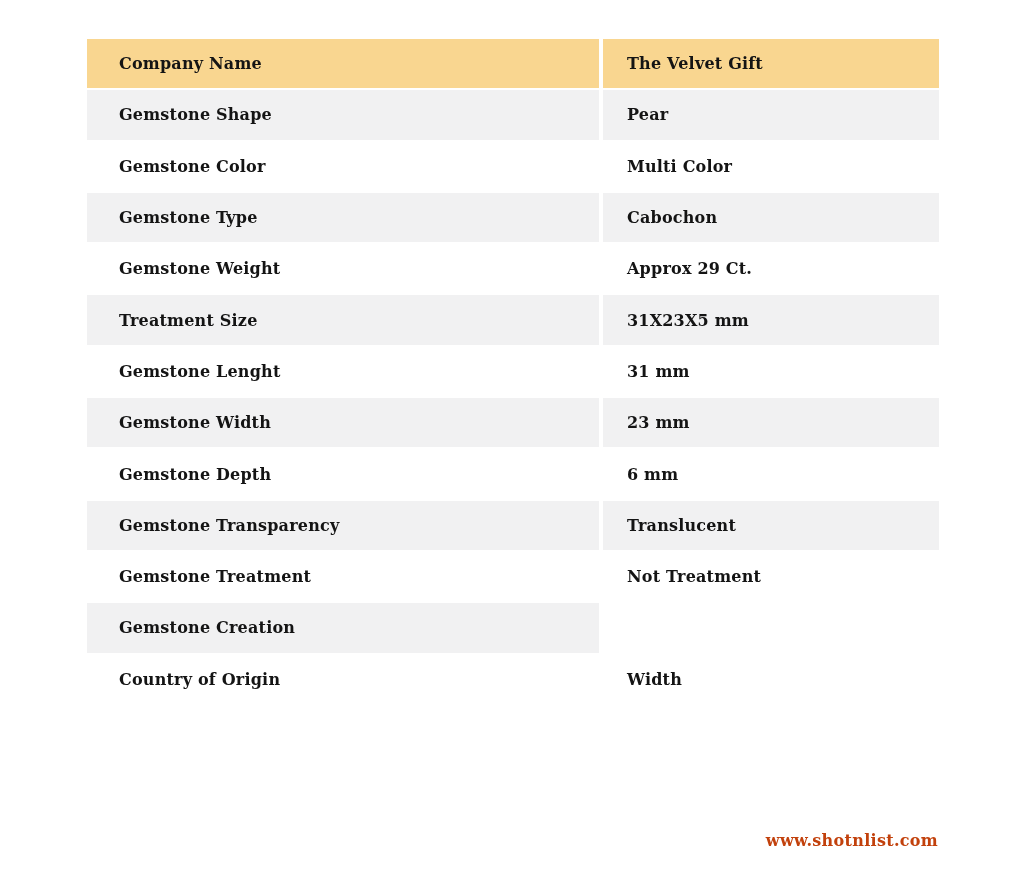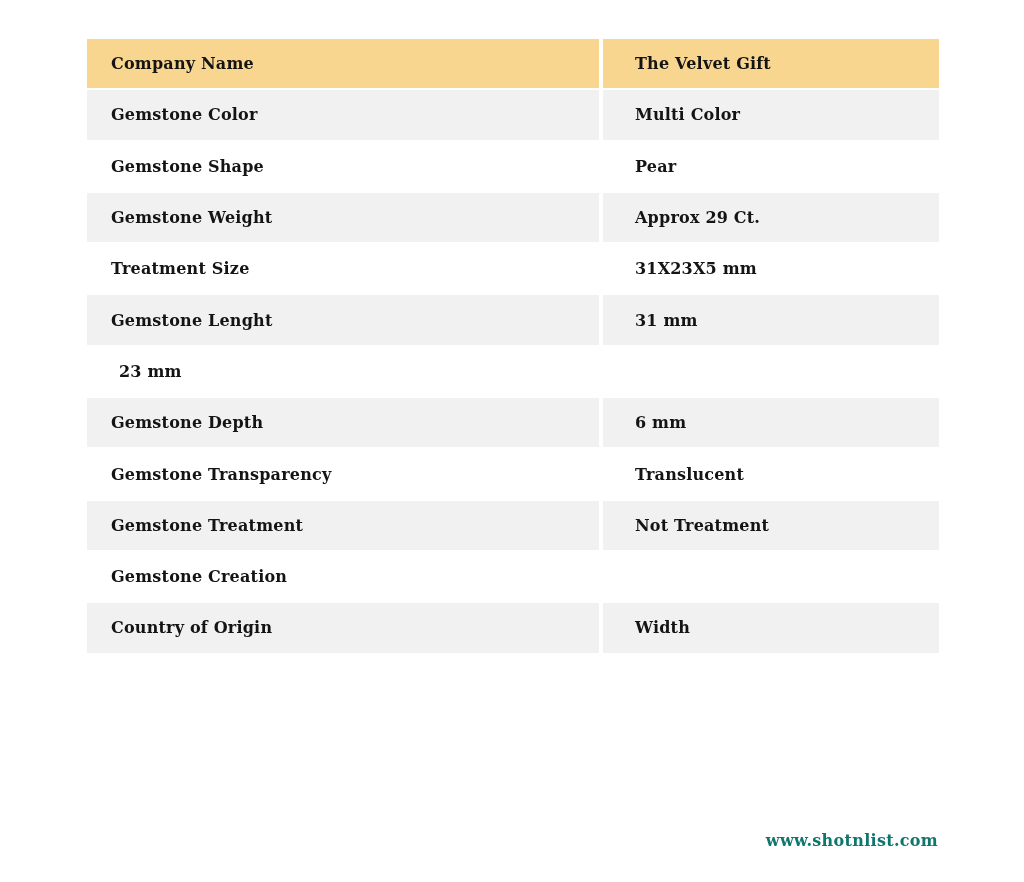--- a/index.html
+++ b/index.html
@@ -29,78 +29,83 @@
     box-sizing: border-box;
     font-size: 16px;
     font-weight: bold;
     color: #141414;
     letter-spacing: 0.2px;
     white-space: nowrap;
     overflow: hidden;
   }
   .cell.label {
     width: 512px;
-    padding-left: 24px;
+    padding-left: 32px;
   }
   .cell.value {
     flex: 1;
-    padding-left: 32px;
+    padding-left: 24px;
   }
   
   .spec-row.header .cell {
     background: #f9d690;
   }
   
   .spec-row.body:nth-of-type(even) .cell {
     background: #f1f1f2;
   }
   .spec-row.body:nth-of-type(odd) .cell {
     background: #ffffff;
   }
   .watermark {
     position: absolute;
     top: 831px;
     right: 86px;
     font-size: 16px;
     font-weight: bold;
-    color: #0f766e;
+    color: #c2410c;
     letter-spacing: 0.3px;
   }
 </style>
 </head>
 <body>
 
 <div class="spec-table">
 
   <div class="spec-row header">
     <div class="cell label">Company Name</div>
     <div class="cell value">The Velvet Gift</div>
   </div>
 
   <div class="spec-row body">
+    <div class="cell label">Gemstone Shape</div>
+    <div class="cell value">Pear</div>
+  </div>
+  <div class="spec-row body">
     <div class="cell label">Gemstone Color</div>
     <div class="cell value">Multi Color</div>
   </div>
   <div class="spec-row body">
-    <div class="cell label">Gemstone Shape</div>
-    <div class="cell value">Pear</div>
+    <div class="cell label">Gemstone Type</div>
+    <div class="cell value">Cabochon</div>
   </div>
   <div class="spec-row body">
     <div class="cell label">Gemstone Weight</div>
     <div class="cell value">Approx 29 Ct.</div>
   </div>
   <div class="spec-row body">
     <div class="cell label">Treatment Size</div>
     <div class="cell value">31X23X5 mm</div>
   </div>
   <div class="spec-row body">
     <div class="cell label">Gemstone Lenght</div>
     <div class="cell value">31 mm</div>
   </div>
   <div class="spec-row body">
+    <div class="cell label">Gemstone Width</div>
     <div class="cell value">23 mm</div>
   </div>
   <div class="spec-row body">
     <div class="cell label">Gemstone Depth</div>
     <div class="cell value">6 mm</div>
   </div>
   <div class="spec-row body">
     <div class="cell label">Gemstone Transparency</div>
     <div class="cell value">Translucent</div>
   </div>

